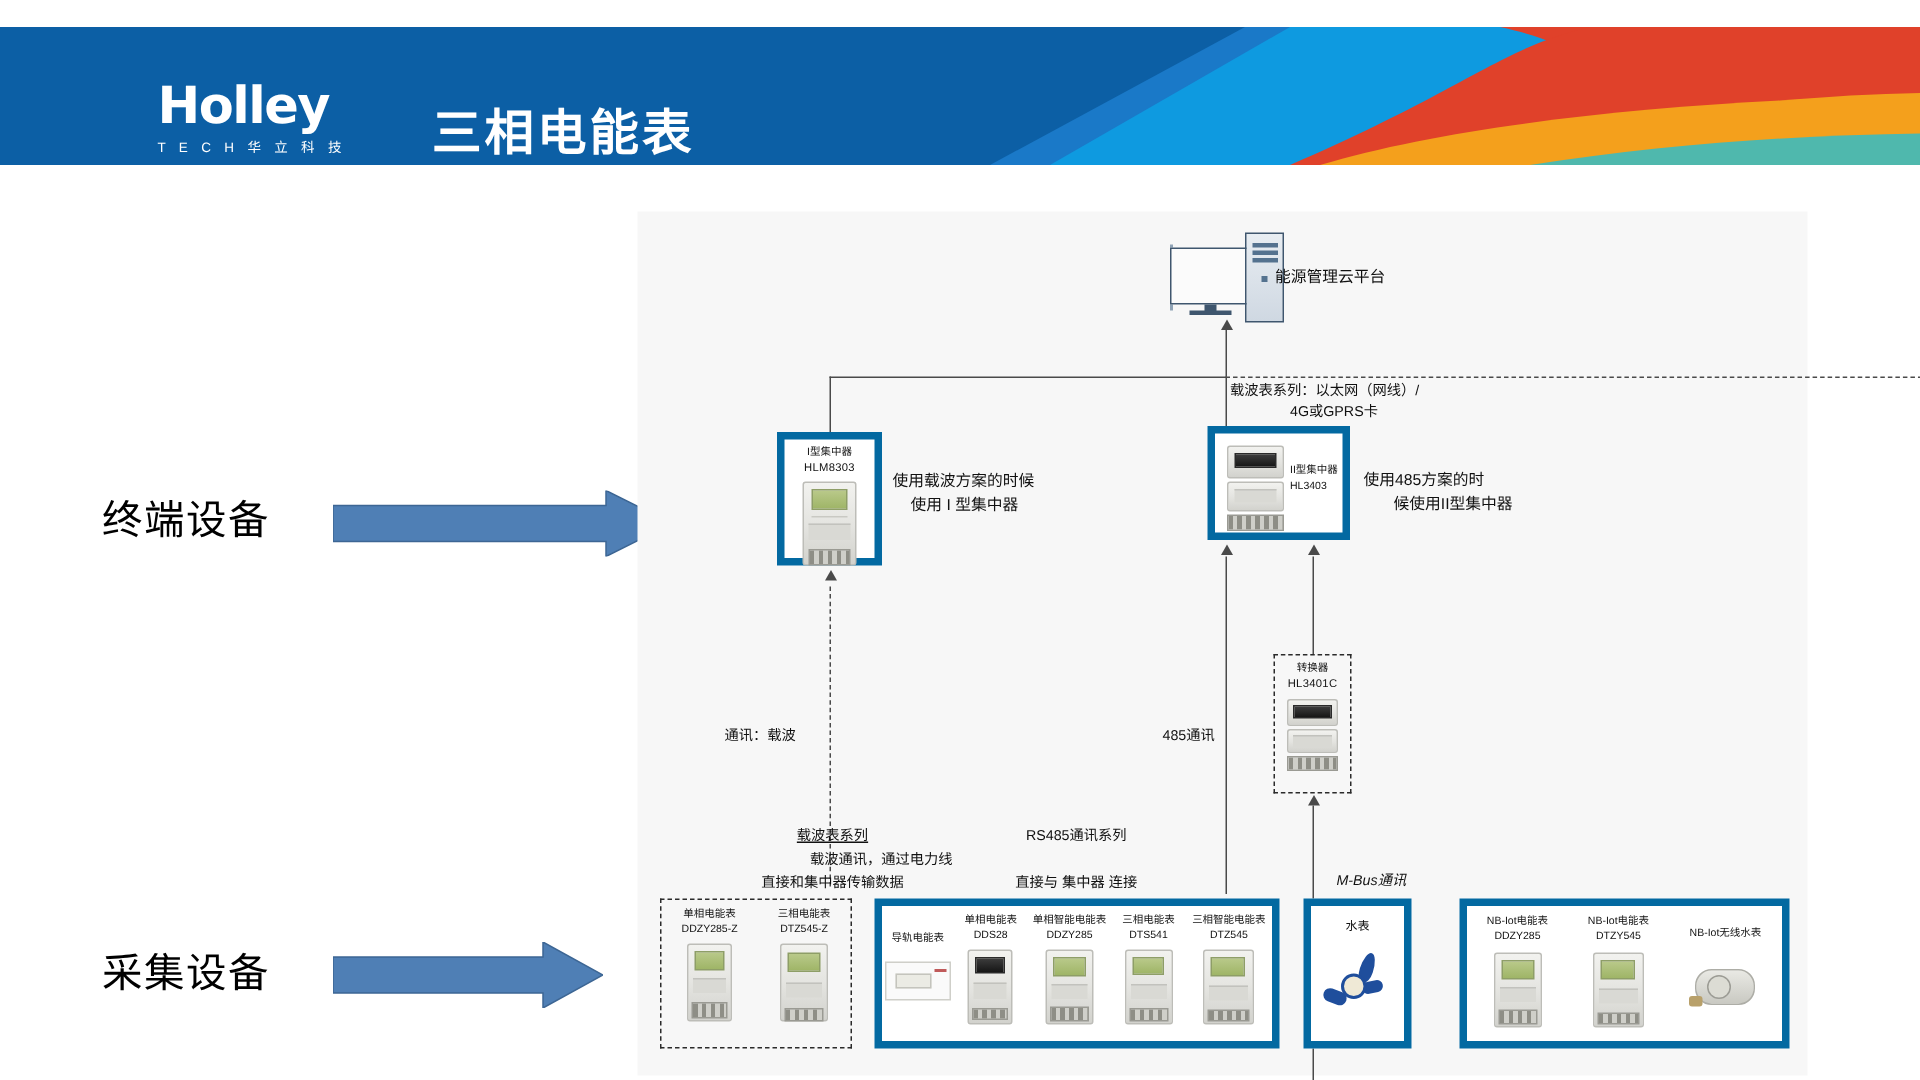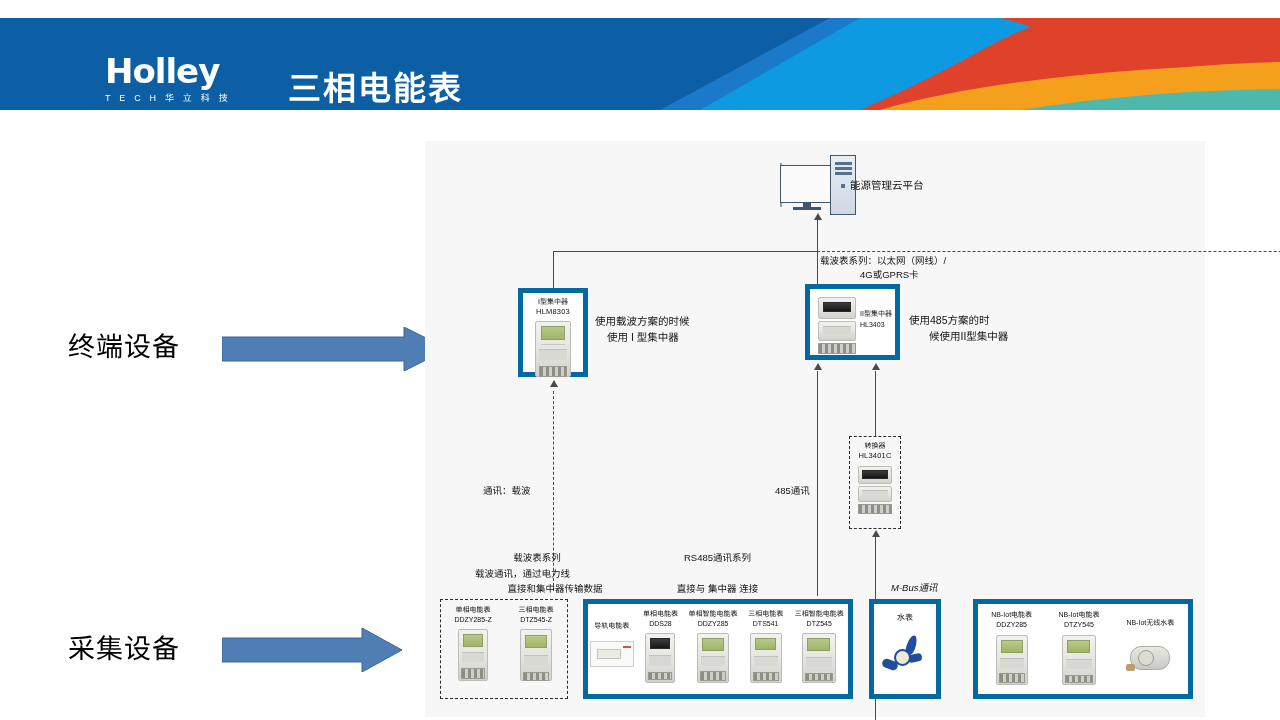--- a/index.html
+++ b/index.html
@@ -277,22 +277,22 @@
         <div class="m-strip" style="margin:3px;height:7px;"></div>
       </div>
       <div class="m-terminals" style="width:34px;height:10px;margin-top:2px;"></div>
     </div>
   </div>
 
   <div class="ln v" style="left:450px;top:396px;height:205px;"></div>
   <div class="arrowhead" style="left:447px;top:389px;"></div>
   <div class="note" style="left:466px;top:440px;text-align:left;font-style:italic;">M-Bus通讯</div>
 
-  <div class="caption small" style="left:72px;top:410px;text-align:center;width:80px;">载波表系列</div>
-  <div class="caption small" style="left:50px;top:426px;text-align:left;width:160px;">载波通讯，通过电力线</div>
+  <div class="caption small" style="left:90px;top:410px;text-align:center;width:80px;text-decoration:underline;">载波表系列</div>
+  <div class="caption small" style="left:50px;top:426px;text-align:right;width:160px;">载波通讯，通过电力线</div>
   <div class="caption small" style="left:50px;top:441px;text-align:center;width:160px;">直接和集中器传输数据</div>
 
   <div class="node dashed" style="left:15px;top:458px;width:128px;height:100px;">
     <div style="display:flex;justify-content:space-around;padding-top:5px;">
       <div style="text-align:center;">
         <div style="font-size:7px;line-height:1.45;color:#111;white-space:nowrap;">
           <span>单相电能表</span><br>
           <span>DDZY285-Z</span>
         </div>
         <div class="meter" style="width:30px;height:52px;margin-top:4px;">

